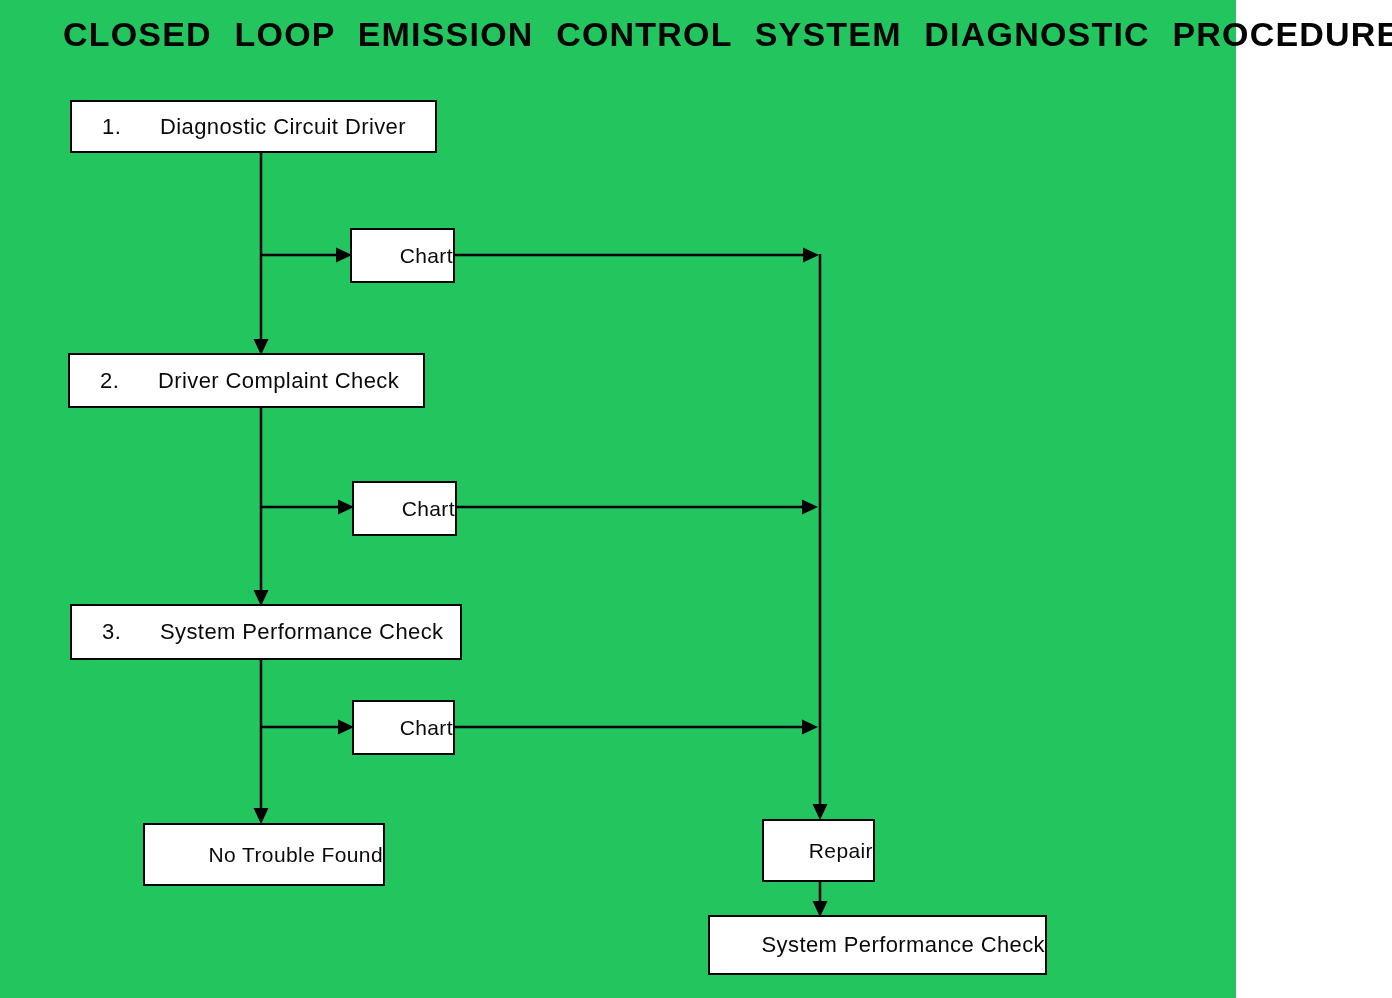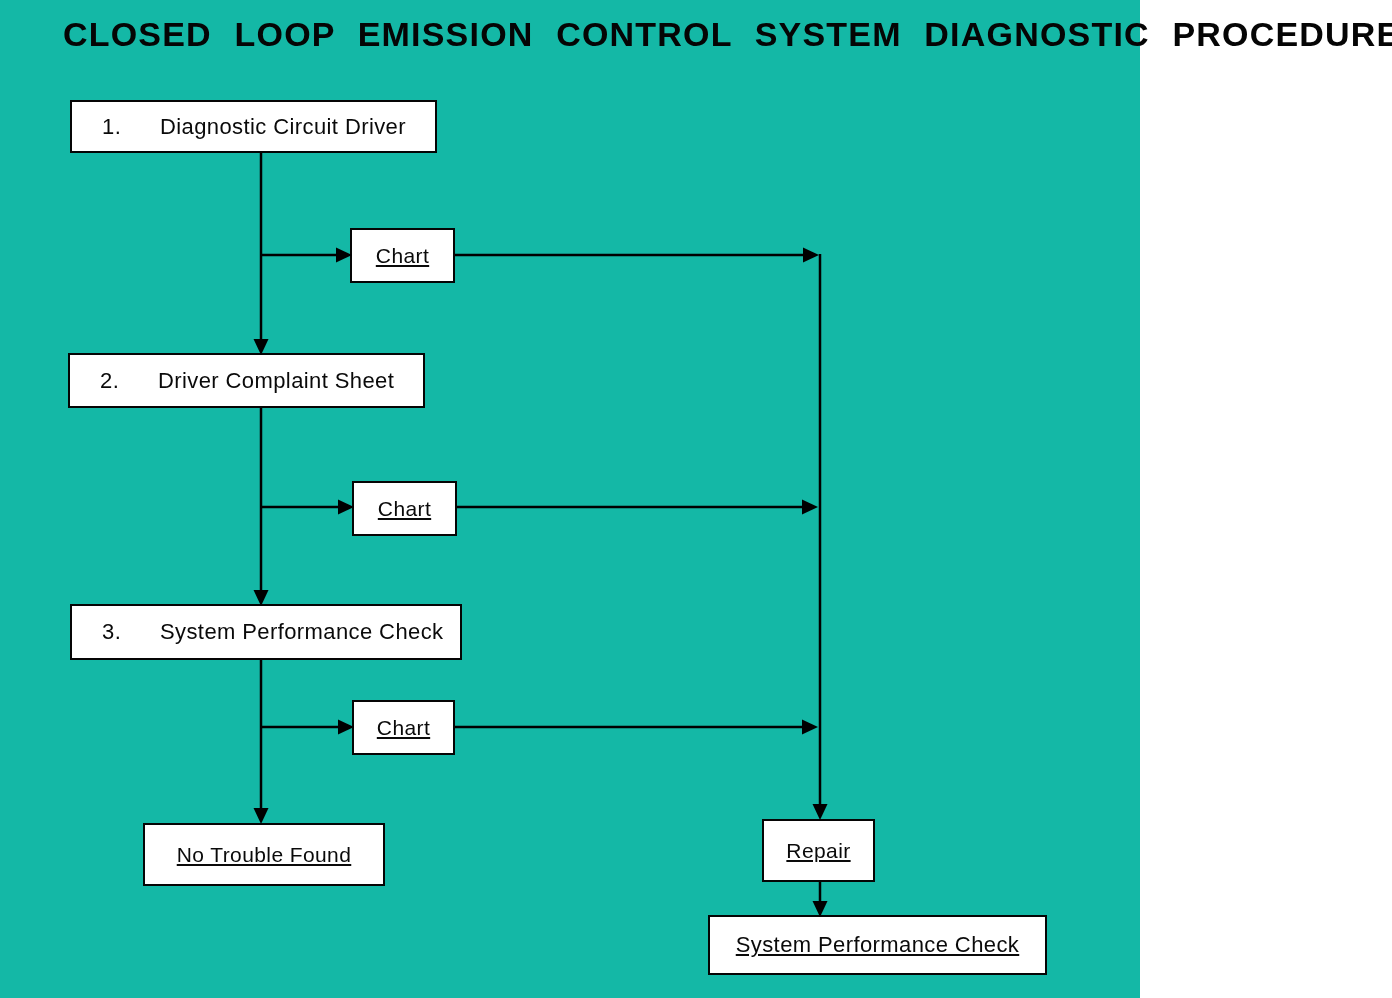--- a/index.html
+++ b/index.html
@@ -6,22 +6,22 @@
   html, body { background: #ffffff; }
   body {
     width: 1392px; height: 998px;
     font-family: "Liberation Sans", sans-serif;
     color: #000000;
     position: relative;
     overflow: hidden;
   }
   .page {
     position: relative;
-    width: 1140px; height: 998px;
-    background: #14b8a6;
+    width: 1236px; height: 998px;
+    background: #22c55e;
   }
   .diagram-title {
     position: absolute;
     left: 63px; top: 15px;
     font-size: 34px;
     font-weight: bold;
     letter-spacing: 1.2px;
     word-spacing: 12px;
     color: #050505;
     white-space: nowrap;
@@ -43,21 +43,21 @@
     letter-spacing: 0.4px;
     color: #0a0a0a;
     z-index: 1;
     white-space: nowrap;
   }
   .node .num {
     flex: 0 0 auto;
     padding-left: 30px;
     width: 88px;
   }
-  .node.centered { justify-content: center; text-decoration: underline; }
+  .node.centered { justify-content: flex-end; }
   .fs21 { font-size: 21px; }
 
   
   .step1   { left: 70px;  top: 100px; width: 367px; height: 53px; }
   .step2   { left: 68px;  top: 353px; width: 357px; height: 55px; }
   .step3   { left: 70px;  top: 604px; width: 392px; height: 56px; }
   .chart1  { left: 350px; top: 228px; width: 105px; height: 55px; }
   .chart2  { left: 352px; top: 481px; width: 105px; height: 55px; }
   .chart3  { left: 352px; top: 700px; width: 103px; height: 55px; }
   .notrouble { left: 143px; top: 823px; width: 242px; height: 63px; }
@@ -133,21 +133,21 @@
     <span class="num">1.</span>
     <span>Diagnostic Circuit Driver</span>
   </div>
 
   <div class="node chart1 centered fs21">
     <span>Chart</span>
   </div>
 
   <div class="node step2">
     <span class="num">2.</span>
-    <span>Driver Complaint Sheet</span>
+    <span>Driver Complaint Check</span>
   </div>
 
   <div class="node chart2 centered fs21">
     <span>Chart</span>
   </div>
 
   <div class="node step3">
     <span class="num">3.</span>
     <span>System Performance Check</span>
   </div>

